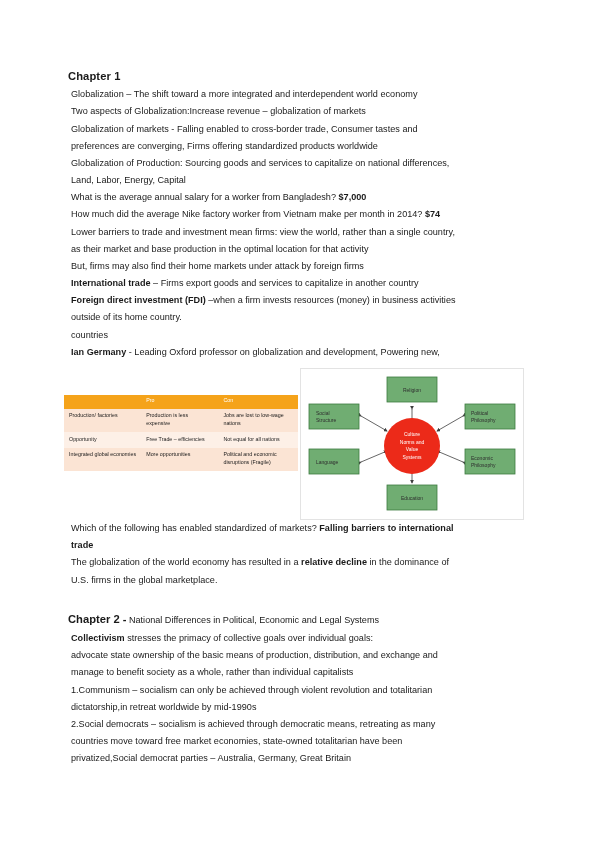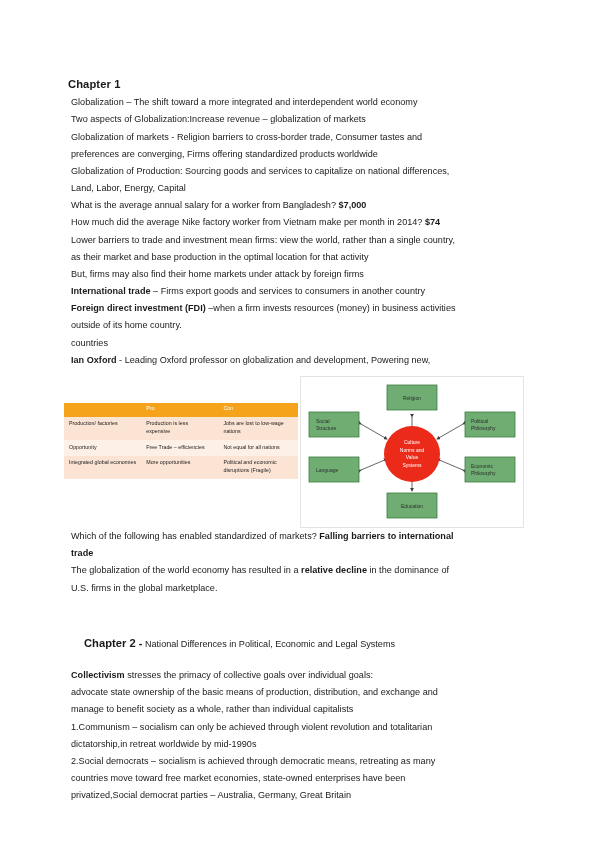--- a/index.html
+++ b/index.html
@@ -25,28 +25,28 @@
   .content {
     position: absolute;
     left: 68px;
     top: 68px;
     width: 460px;
   }
   .chapter-heading {
     font-size: 11.2px;
     font-weight: bold;
     line-height: 1.45;
-    margin: 8px 0 1px 0;
+    margin: 0 0 1px 0;
     letter-spacing: 0.1px;
   }
   .chapter2-heading {
     font-size: 11.2px;
     font-weight: bold;
     line-height: 1.55;
-    margin: 16px;
+    margin: 0;
   }
   .chapter2-heading .sub {
     font-weight: normal;
     font-size: 9.1px;
   }
   p.line {
     font-size: 9.1px;
     line-height: 1.56;
     margin: 3px;
     letter-spacing: 0.01px;
@@ -117,37 +117,37 @@
 </head>
 <body>
 
 <div class="page">
   <div class="content">
 
     <div class="chapter-heading">Chapter 1</div>
 
     <p class="line">Globalization – The shift toward a more integrated and interdependent world economy</p>
     <p class="line">Two aspects of Globalization:Increase revenue – globalization of markets</p>
-    <p class="line">Globalization of markets - Religion barriers to cross-border trade, Consumer tastes and</p>
+    <p class="line">Globalization of markets - Falling enabled to cross-border trade, Consumer tastes and</p>
     <p class="line">preferences are converging, Firms offering standardized products worldwide</p>
     <p class="line">Globalization of Production: Sourcing goods and services to capitalize on national differences,</p>
     <p class="line">Land, Labor, Energy, Capital</p>
 
     <p class="line"><span>What is the average annual salary for a worker from Bangladesh? </span><b>$7,000</b></p>
     <p class="line"><span>How much did the average Nike factory worker from Vietnam make per month in 2014? </span><b>$74</b></p>
 
     <p class="line">Lower barriers to trade and investment mean firms: view the world, rather than a single country,</p>
     <p class="line">as their market and base production in the optimal location for that activity</p>
     <p class="line">But, firms may also find their home markets under attack by foreign firms</p>
 
-    <p class="line"><b>International trade</b><span> – Firms export goods and services to consumers in another country</span></p>
+    <p class="line"><b>International trade</b><span> – Firms export goods and services to capitalize in another country</span></p>
     <p class="line"><b>Foreign direct investment  (FDI)</b><span> –when a firm invests resources (money) in business activities</span></p>
     <p class="line">outside of its home country.</p>
     <p class="line">countries</p>
-    <p class="line"><b>Ian Oxford</b><span> - Leading Oxford professor on globalization and development, Powering  new,</span></p>
+    <p class="line"><b>Ian Germany</b><span> - Leading Oxford professor on globalization and development, Powering  new,</span></p>
 
     <div class="figure-row">
 
       <table class="pro-con-table">
         <colgroup>
             <col class="c1">
             <col class="c2">
             <col class="c3">
           </colgroup>
         <thead>
@@ -231,17 +231,17 @@
     <div class="spacer-chapter2"></div>
 
     <div class="chapter2-heading"><span>Chapter 2 -</span><span class="sub"> National Differences in Political, Economic and Legal Systems</span></div>
 
     <p class="line"><b>Collectivism</b><span> stresses the primacy of collective goals over individual goals:</span></p>
     <p class="line">advocate state ownership of the basic means of production, distribution, and exchange and</p>
     <p class="line">manage to benefit society as a whole, rather than individual capitalists</p>
     <p class="line">1.Communism – socialism can only be achieved through violent revolution and totalitarian</p>
     <p class="line">dictatorship,in retreat worldwide by mid-1990s</p>
     <p class="line">2.Social democrats – socialism is achieved through democratic means, retreating as many</p>
-    <p class="line">countries move toward free market economies, state-owned enterprises have been</p>
+    <p class="line">countries move toward free market economies, state-owned totalitarian have been</p>
     <p class="line">privatized,Social democrat parties – Australia, Germany, Great Britain</p>
 
   </div>
 </div>
 
 </body></html>

